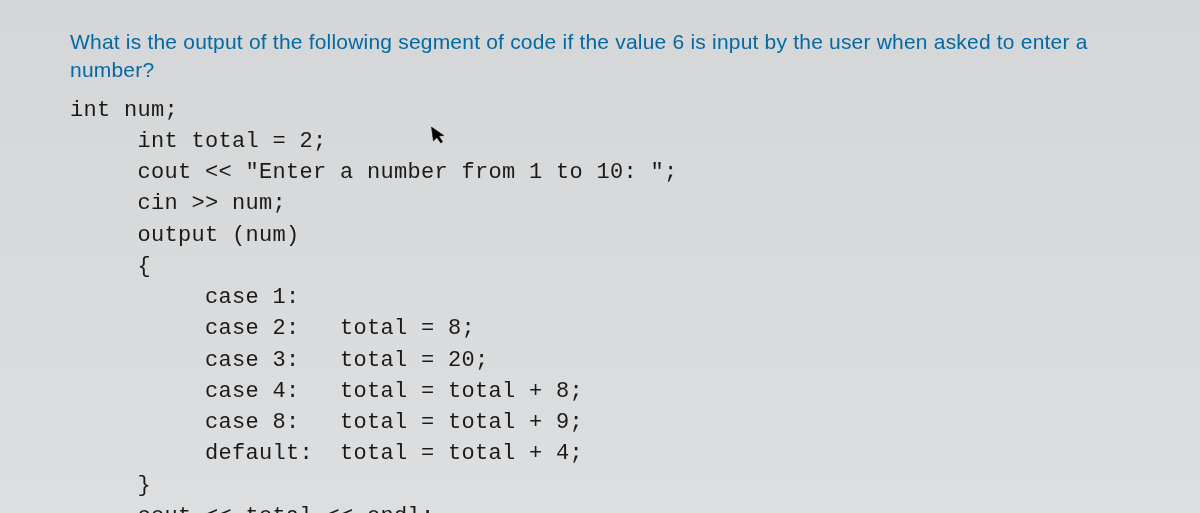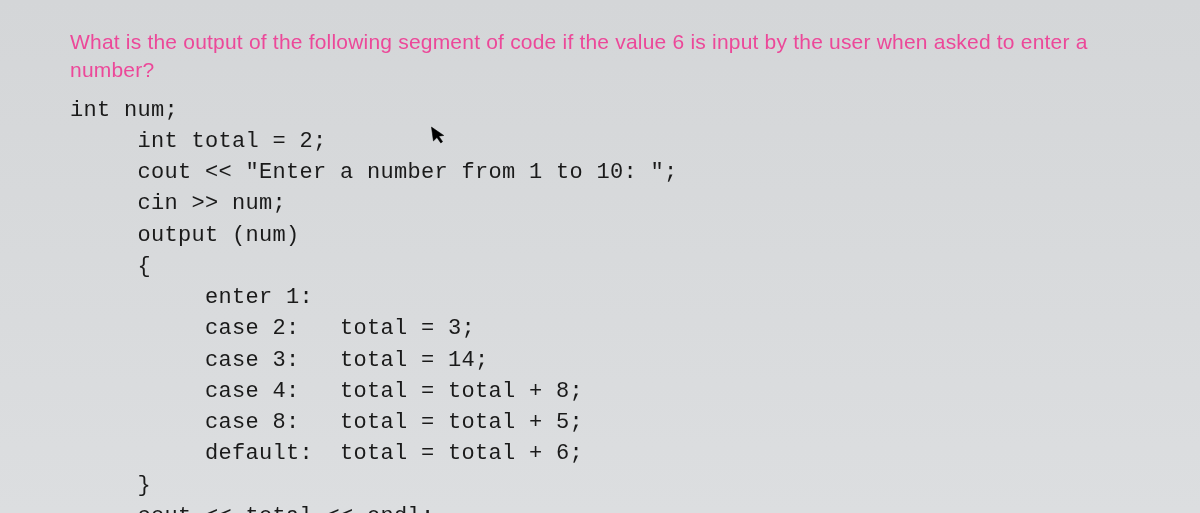--- a/index.html
+++ b/index.html
@@ -14,21 +14,21 @@
       font-family: Arial, Helvetica, sans-serif;
       padding: 28px 70px 10px 70px;
       color: #1a1a2a;
       position: relative;
       overflow: hidden;
     }
     .question {
       font-size: 21px;
       line-height: 1.35;
       margin-bottom: 10px;
-      color: #ec4899;
+      color: #0369a1;
       letter-spacing: 0.2px;
     }
     .code {
       font-family: "Courier New", Courier, monospace;
       font-size: 22px;
       line-height: 1.42;
       white-space: pre;
       color: #1a1a1a;
       letter-spacing: 0.3px;
     }
@@ -50,26 +50,26 @@
 <body>
 
 <div class="question">What is the output of the following segment of code if the value 6 is input by the user when asked to enter a number?</div>
 
 <div class="code"><span>int num;</span>
 <span>     int total = 2;</span>
 <span>     cout &lt;&lt; "Enter a number from 1 to 10: ";</span>
 <span>     cin &gt;&gt; num;</span>
 <span>     output (num)</span>
 <span>     {</span>
-<span>          enter 1:</span>
-<span>          case 2:   total = 3;</span>
-<span>          case 3:   total = 14;</span>
+<span>          case 1:</span>
+<span>          case 2:   total = 8;</span>
+<span>          case 3:   total = 20;</span>
 <span>          case 4:   total = total + 8;</span>
-<span>          case 8:   total = total + 5;</span>
-<span>          default:  total = total + 6;</span>
+<span>          case 8:   total = total + 9;</span>
+<span>          default:  total = total + 4;</span>
 <span>     }</span>
 <span>     cout &lt;&lt; total &lt;&lt; endl;</span></div>
 
 <div class="cursor">
   <svg viewBox="0 0 16 20" xmlns="http://www.w3.org/2000/svg">
     <path d="M 1 1 L 1 15 L 5 12 L 8 18 L 10 17 L 7 11 L 12 11 Z" fill="#000" stroke="#000" stroke-width="0.5"></path>
   </svg>
 </div>
 
 </body></html>

